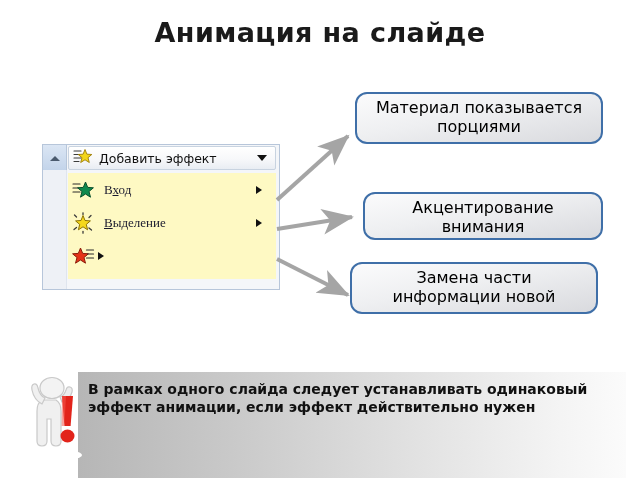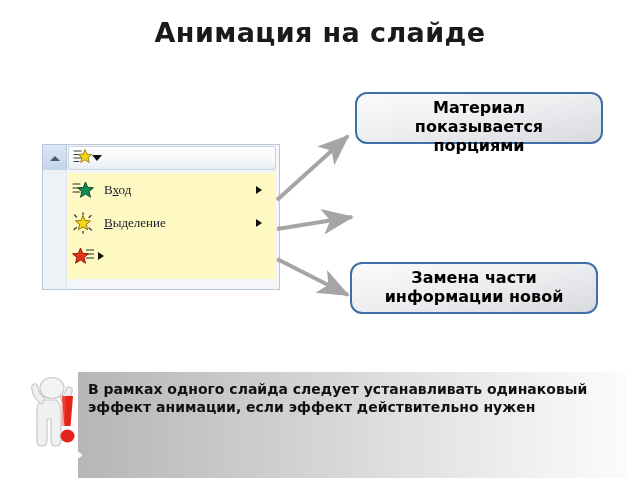--- a/index.html
+++ b/index.html
@@ -146,21 +146,21 @@
   }
 
   
   .callout {
     position: absolute;
     border: 2px solid #3f6fa8;
     border-radius: 12px;
     background: linear-gradient(to bottom right, #fbfbfc 0%, #eeeff1 45%, #d9dade 100%);
     box-sizing: border-box;
     text-align: center;
-    font-weight: bold;
+    font-weight: normal;
     color: #000000;
     font-size: 16px;
     line-height: 1.18;
     padding: 5px 10px 0 10px;
     overflow: visible;
   }
   #callout-1 { left: 355px; top: 92px;  width: 248px; height: 52px; }
   #callout-2 { left: 363px; top: 192px; width: 240px; height: 48px; }
   #callout-3 { left: 350px; top: 262px; width: 248px; height: 52px; }
 
@@ -216,20 +216,21 @@
         <svg width="19" height="17" viewBox="0 0 19 17">
           <g stroke="#3b3b3b" stroke-width="1.1" stroke-linecap="round">
             <line x1="1" y1="3" x2="8" y2="3"></line>
             <line x1="1" y1="6.5" x2="6.5" y2="6.5"></line>
             <line x1="1" y1="10" x2="8" y2="10"></line>
             <line x1="1" y1="13.5" x2="6" y2="13.5"></line>
           </g>
           <polygon points="12,1.5 13.9,6.2 18.8,6.5 15,9.7 16.3,14.5 12,11.8 7.7,14.5 9,9.7 5.2,6.5 10.1,6.2" fill="#f2d51b" stroke="#9c7d06" stroke-width="0.9"></polygon>
         </svg>
       </span>
+      <span class="ppt-header-label">Добавить эффект</span>
       <span class="ppt-header-caret"></span>
     </div>
 
     <div class="ppt-items">
 
       <div class="ppt-item">
         <span class="ppt-item-icon">
           <svg width="22" height="20" viewBox="0 0 22 20">
             <g stroke="#2b2b2b" stroke-width="1.2" stroke-linecap="round">
               <line x1="1" y1="4" x2="8" y2="4"></line>
@@ -285,20 +286,21 @@
       </marker>
     </defs>
     <g stroke="#a5a5a5" stroke-width="4" fill="none" marker-end="url(#ahead)">
       <line x1="277" y1="200" x2="348" y2="136"></line>
       <line x1="277" y1="229" x2="352" y2="217"></line>
       <line x1="277" y1="259" x2="348" y2="295"></line>
     </g>
   </svg>
 
   <div class="callout" id="callout-1">Материал показывается порциями</div>
+  <div class="callout" id="callout-2">Акцентирование внимания</div>
   <div class="callout" id="callout-3">Замена части информации новой</div>
 
   <div class="note-box">В рамках одного слайда следует устанавливать одинаковый эффект анимации, если эффект действительно нужен</div>
 
   <svg class="note-figure" viewBox="0 0 78 104">
     <ellipse cx="40" cy="97" rx="26" ry="6" fill="#ffffff"></ellipse>
 
     <path d="M26 42 q-5 3 -5 11 l0 30 q0 5 5 5 q5 0 5 -5 l0 -22 l4 0 l0 22 q0 5 5 5 q5 0 5 -5 l0 -30 q0 -8 -5 -11 z" fill="#f0f0f0" stroke="#c9c9c9" stroke-width="1.2"></path>
 
     <ellipse cx="36" cy="30" rx="12" ry="10.5" fill="#f3f3f3" stroke="#c9c9c9" stroke-width="1.2"></ellipse>

